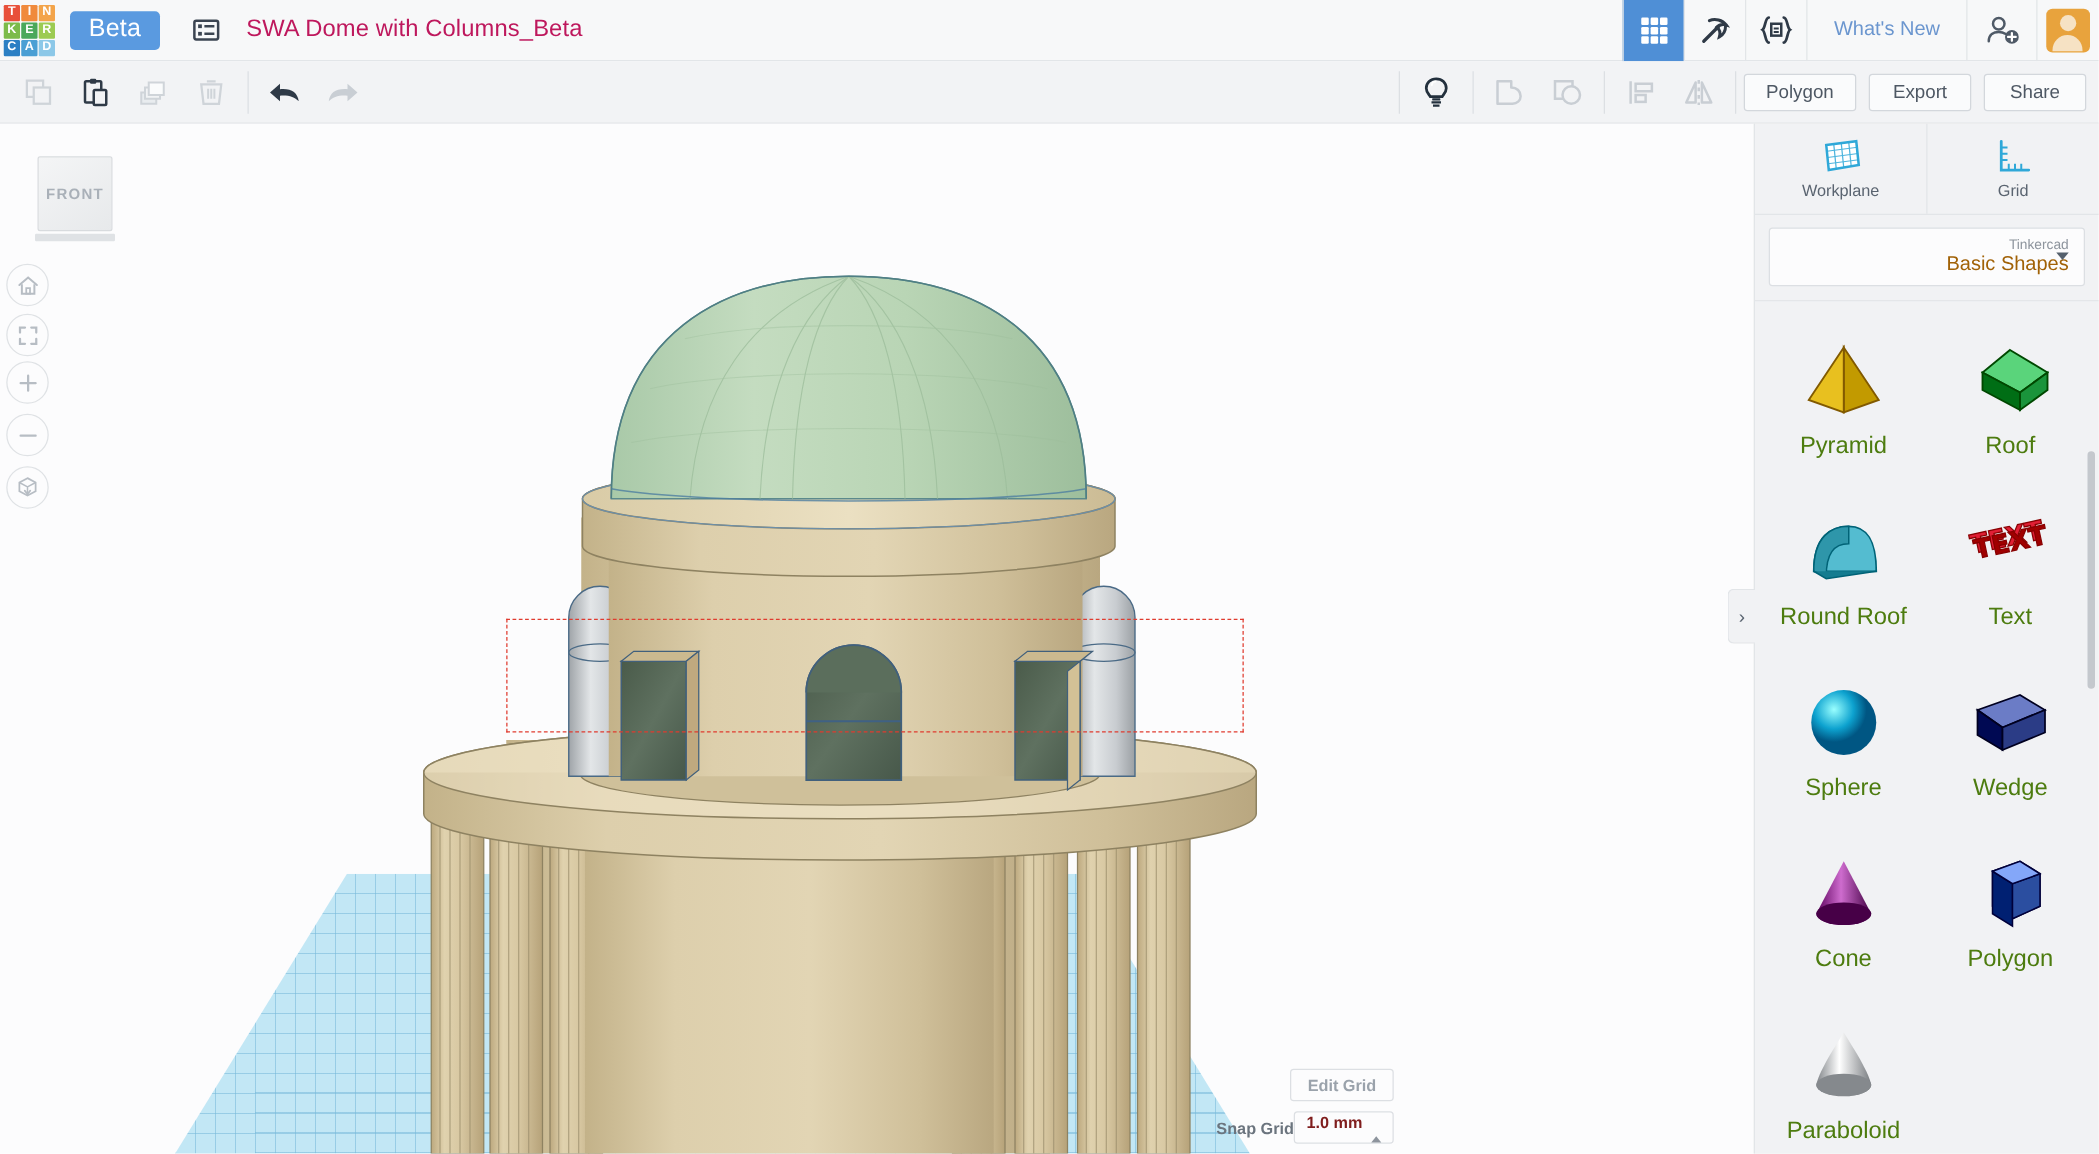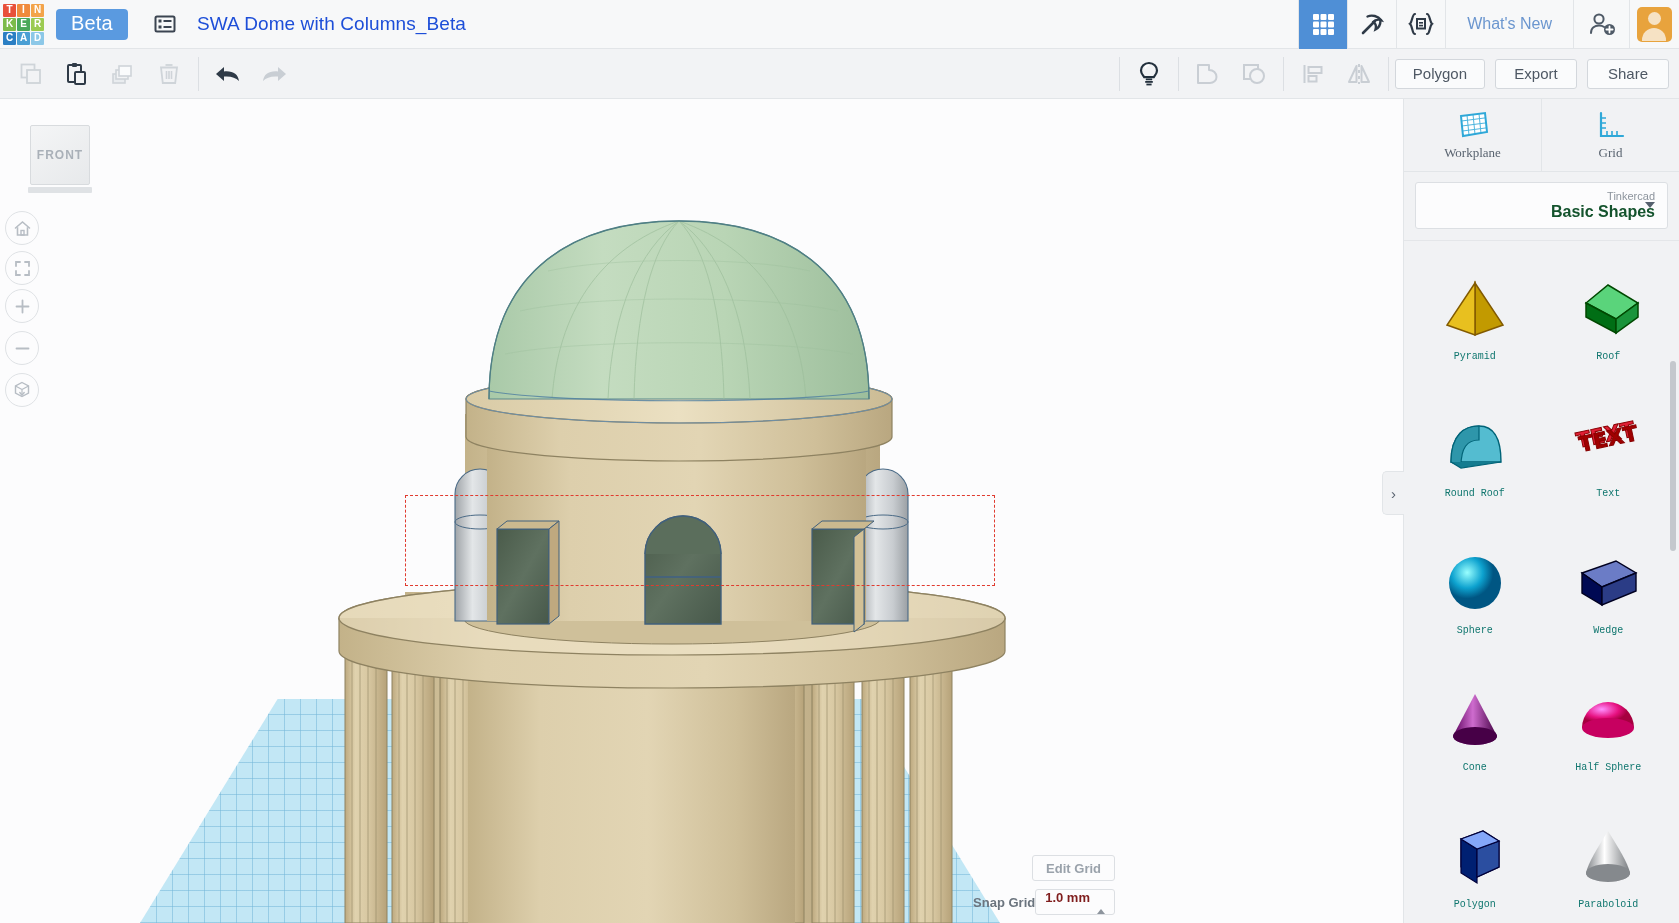--- a/index.html
+++ b/index.html
@@ -29,21 +29,21 @@
   .beta-btn {
     margin-left: 12px; background: #5a9ae0; color: #fff;
     font-size: 20px; padding: 3px 15px 5px; border-radius: 4px;
     letter-spacing: .2px;
   }
   .list-icon {
     margin-left: 24px; width: 26px; height: 26px;
     display: flex; align-items: center; justify-content: center;
   }
   .doc-title {
-    margin-left: 19px; font-size: 19px; color: #1d4ed8; letter-spacing: .1px;
+    margin-left: 19px; font-size: 19px; color: #be185d; letter-spacing: .1px;
   }
   .topbar-spacer { flex: 1; }
   .tb-icon {
     width: 49px; height: 49px; display: flex; align-items: center;
     justify-content: center; border-left: 1px solid #e2e5e8;
   }
   .tb-icon.active { background: #4f8fd6; }
   .whats-new {
     height: 49px; display: flex; align-items: center; padding: 0 21px;
     color: #6b96cf; font-size: 16px; border-left: 1px solid #e2e5e8;
@@ -126,53 +126,53 @@
     border: 1px dashed #e03b2f; pointer-events: none;
   }
 
   
   .rpanel {
     position: absolute; right: 0; top: 99px; width: 276px; height: 824px;
     background: #f1f2f4; border-left: 1px solid #e2e5e8;
     display: flex; flex-direction: column;
   }
   .rp-tools {
-    height: 73px; display: flex; border-bottom: 1px solid #e2e5e8; background: #f1f2f4; font-family: Liberation Serif, serif;
+    height: 73px; display: flex; border-bottom: 1px solid #e2e5e8; background: #f1f2f4;
   }
   .rp-tool {
     flex: 1; display: flex; flex-direction: column; align-items: center;
     justify-content: center; gap: 5px;
   }
   .rp-tool + .rp-tool { border-left: 1px solid #e2e5e8; }
   .rp-tool span { font-size: 13px; color: #5a6470; }
   .rp-select {
     margin: 10px 11px 0; background: #fcfcfd; border: 1px solid #dcdfe3;
     border-radius: 3px; height: 47px; padding: 5px 12px; position: relative;
     display: flex; flex-direction: column; justify-content: center; text-align: right;
   }
   .rp-select .cat { font-size: 11px; color: #8d949d; line-height: 12px; }
-  .rp-select .val { font-size: 16px; color: #14532d; line-height: 19px; font-weight: bold; }
+  .rp-select .val { font-size: 16px; color: #a16207; line-height: 19px; }
   .rp-caret {
     position: absolute; right: 12px; top: 19px;
     border-left: 5px solid transparent; border-right: 5px solid transparent;
     border-top: 6px solid #55606d;
   }
   .shape-scroll {
     flex: 1; margin-top: 11px; overflow: hidden; position: relative;
     background: #f1f2f4; border-top: 1px solid #e4e6e9;
   }
   .shape-grid {
     display: grid; grid-template-columns: 1fr 1fr;
     padding: 8px 4px 0;
   }
   .shape-cell {
     height: 137px; display: flex; flex-direction: column;
     align-items: center; justify-content: center; gap: 6px;
   }
-  .shape-cell .nm { font-size: 10px; color: #0f766e; font-family: Liberation Mono, monospace; }
+  .shape-cell .nm { font-size: 19px; color: #4d7c0f; }
   .shape-art { width: 72px; height: 72px; display: flex; align-items: center; justify-content: center; }
   .scrollbar {
     position: absolute; right: 2px; top: 0; width: 8px; height: 100%;
   }
   .scroll-thumb {
     position: absolute; right: 1px; top: 120px; width: 6px; height: 190px;
     background: #c4c8cd; border-radius: 3px;
   }
   .panel-toggle {
     position: absolute; left: -22px; top: 372px; width: 22px; height: 44px;
@@ -674,36 +674,20 @@
                 </defs>
                 <path d="M36 10 L58 52 A22 9 0 0 1 14 52 Z" fill="url(#cg)"></path>
                 <ellipse cx="36" cy="52" rx="22" ry="9" fill="#470047"></ellipse>
               </svg>
             </div>
             <div class="nm">Cone</div>
           </div>
           <div class="shape-cell">
             <div class="shape-art">
               <svg width="72" height="72" viewBox="0 0 72 72">
-                <defs>
-                  <radialGradient id="hg" cx="38%" cy="28%">
-                    <stop offset="0%" stop-color="#ff90ff"></stop>
-                    <stop offset="65%" stop-color="#e6107f"></stop>
-                    <stop offset="100%" stop-color="#a6003f"></stop>
-                  </radialGradient>
-                </defs>
-                <path d="M10 44 A26 26 0 0 1 62 44 Z" fill="url(#hg)"></path>
-                <ellipse cx="36" cy="44" rx="26" ry="10" fill="#c70060"></ellipse>
-              </svg>
-            </div>
-            <div class="nm">Half Sphere</div>
-          </div>
-          <div class="shape-cell">
-            <div class="shape-art">
-              <svg width="72" height="72" viewBox="0 0 72 72">
                 <path d="M22 18 L44 10 L60 20 L60 46 L38 56 L22 46 Z" fill="#597cce" stroke="#00003a" stroke-width="1.2"></path>
                 <path d="M22 18 L38 28 V62 L22 52 Z" fill="#002072" stroke="#00003a" stroke-width="1.2"></path>
                 <path d="M38 28 L60 20 V46 L38 56 Z" fill="#2b4ea0" stroke="#00003a" stroke-width="1.2"></path>
                 <path d="M22 18 L44 10 L60 20 L38 28 Z" fill="#84a7f9" stroke="#00003a" stroke-width="1.2"></path>
               </svg>
             </div>
             <div class="nm">Polygon</div>
           </div>
           <div class="shape-cell">
             <div class="shape-art">

